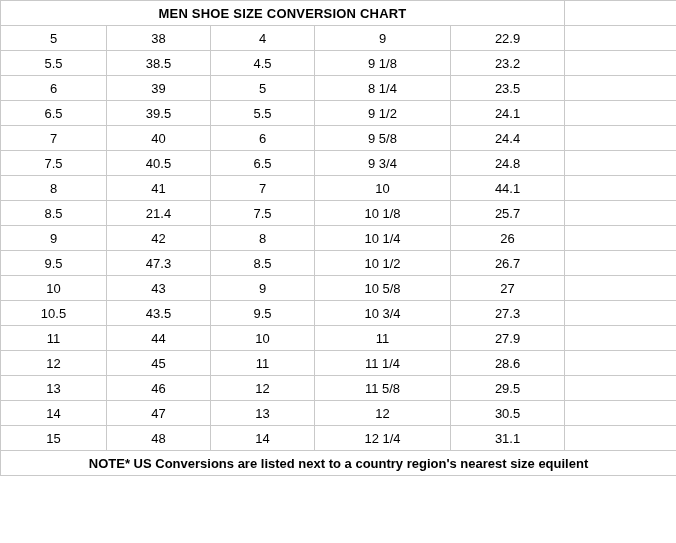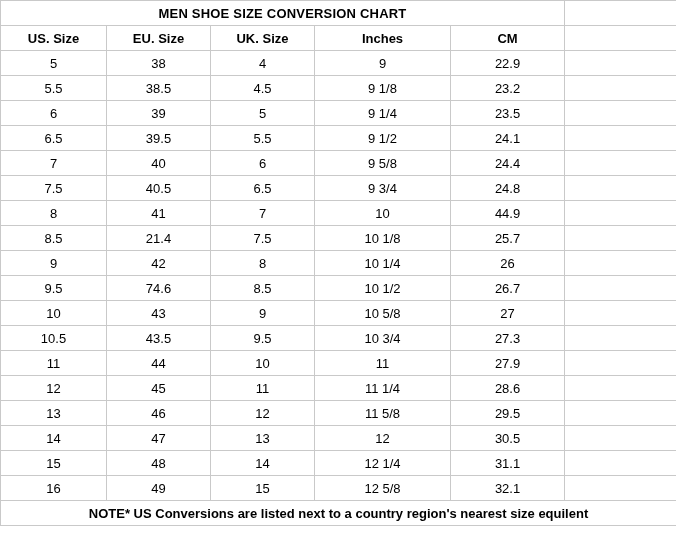--- a/index.html
+++ b/index.html
@@ -91,28 +91,20 @@
         <col class="c2">
         <col class="c3">
         <col class="c4">
         <col class="c5">
     </colgroup>
     <tbody>
       <tr class="title-row">
         <td class="title-cell" colspan="5">MEN SHOE SIZE CONVERSION CHART</td>
         <td class="blank-cell"></td>
       </tr>
-      <tr class="header-row">
-        <td class="header-cell">US. Size</td>
-        <td class="header-cell">EU. Size</td>
-        <td class="header-cell">UK. Size</td>
-        <td class="header-cell">Inches</td>
-        <td class="header-cell">CM</td>
-        <td class="blank-cell"></td>
-      </tr>
 
       <tr>
         <td class="data-cell">5</td>
         <td class="data-cell">38</td>
         <td class="data-cell">4</td>
         <td class="data-cell">9</td>
         <td class="data-cell">22.9</td>
         <td class="blank-cell"></td>
       </tr>
       <tr>
@@ -120,21 +112,21 @@
         <td class="data-cell">38.5</td>
         <td class="data-cell">4.5</td>
         <td class="data-cell">9 1/8</td>
         <td class="data-cell">23.2</td>
         <td class="blank-cell"></td>
       </tr>
       <tr>
         <td class="data-cell">6</td>
         <td class="data-cell">39</td>
         <td class="data-cell">5</td>
-        <td class="data-cell">9 1/4</td>
+        <td class="data-cell">8 1/4</td>
         <td class="data-cell">23.5</td>
         <td class="blank-cell"></td>
       </tr>
       <tr>
         <td class="data-cell">6.5</td>
         <td class="data-cell">39.5</td>
         <td class="data-cell">5.5</td>
         <td class="data-cell">9 1/2</td>
         <td class="data-cell">24.1</td>
         <td class="blank-cell"></td>
@@ -153,42 +145,42 @@
         <td class="data-cell">6.5</td>
         <td class="data-cell">9 3/4</td>
         <td class="data-cell">24.8</td>
         <td class="blank-cell"></td>
       </tr>
       <tr>
         <td class="data-cell">8</td>
         <td class="data-cell">41</td>
         <td class="data-cell">7</td>
         <td class="data-cell">10</td>
-        <td class="data-cell">44.9</td>
+        <td class="data-cell">44.1</td>
         <td class="blank-cell"></td>
       </tr>
       <tr>
         <td class="data-cell">8.5</td>
         <td class="data-cell">21.4</td>
         <td class="data-cell">7.5</td>
         <td class="data-cell">10 1/8</td>
         <td class="data-cell">25.7</td>
         <td class="blank-cell"></td>
       </tr>
       <tr>
         <td class="data-cell">9</td>
         <td class="data-cell">42</td>
         <td class="data-cell">8</td>
         <td class="data-cell">10 1/4</td>
         <td class="data-cell">26</td>
         <td class="blank-cell"></td>
       </tr>
       <tr>
         <td class="data-cell">9.5</td>
-        <td class="data-cell">74.6</td>
+        <td class="data-cell">47.3</td>
         <td class="data-cell">8.5</td>
         <td class="data-cell">10 1/2</td>
         <td class="data-cell">26.7</td>
         <td class="blank-cell"></td>
       </tr>
       <tr>
         <td class="data-cell">10</td>
         <td class="data-cell">43</td>
         <td class="data-cell">9</td>
         <td class="data-cell">10 5/8</td>
@@ -236,28 +228,20 @@
         <td class="blank-cell"></td>
       </tr>
       <tr>
         <td class="data-cell">15</td>
         <td class="data-cell">48</td>
         <td class="data-cell">14</td>
         <td class="data-cell">12 1/4</td>
         <td class="data-cell">31.1</td>
         <td class="blank-cell"></td>
       </tr>
-      <tr>
-        <td class="data-cell">16</td>
-        <td class="data-cell">49</td>
-        <td class="data-cell">15</td>
-        <td class="data-cell">12 5/8</td>
-        <td class="data-cell">32.1</td>
-        <td class="blank-cell"></td>
-      </tr>
 
       <tr class="note-row">
         <td class="note-cell" colspan="6">NOTE* US Conversions are listed next to a country region's nearest size equilent</td>
       </tr>
 
     </tbody>
   </table>
 </div>
 
 </body></html>

